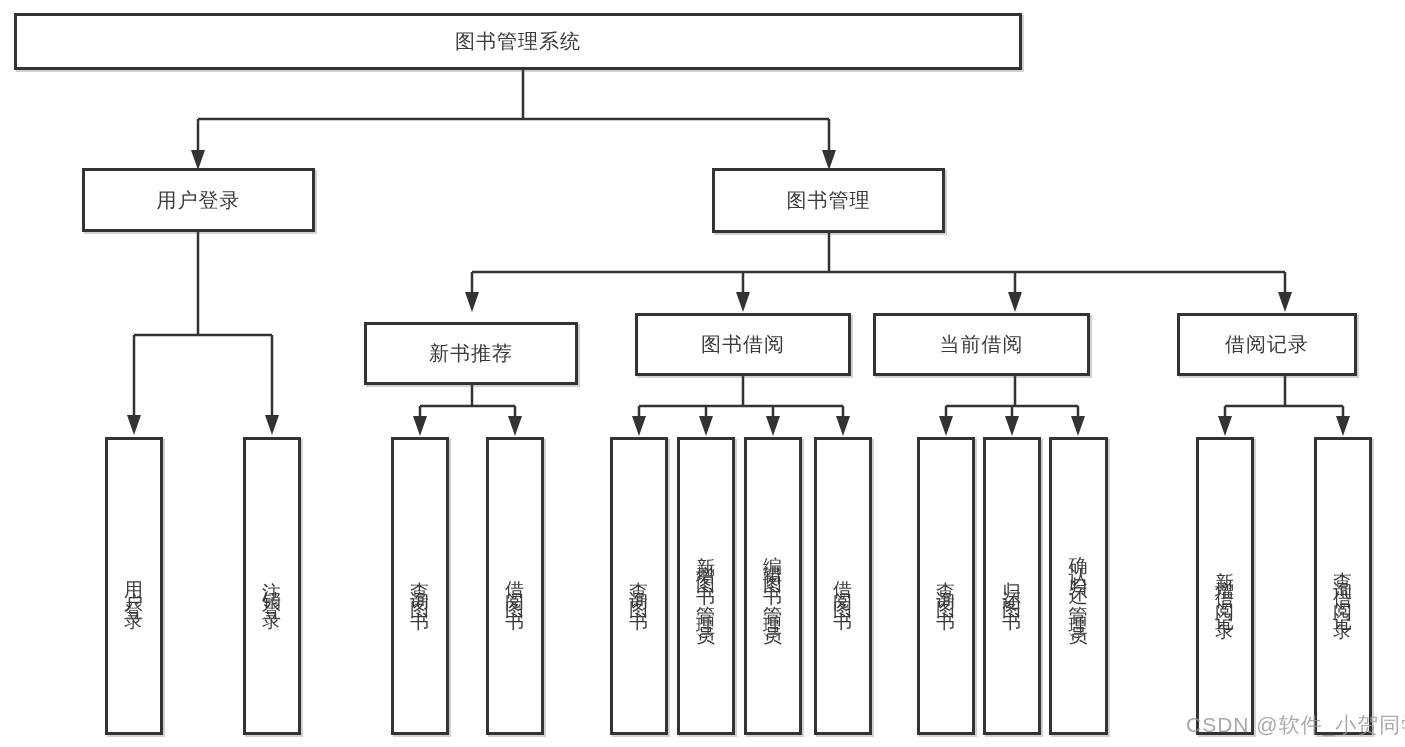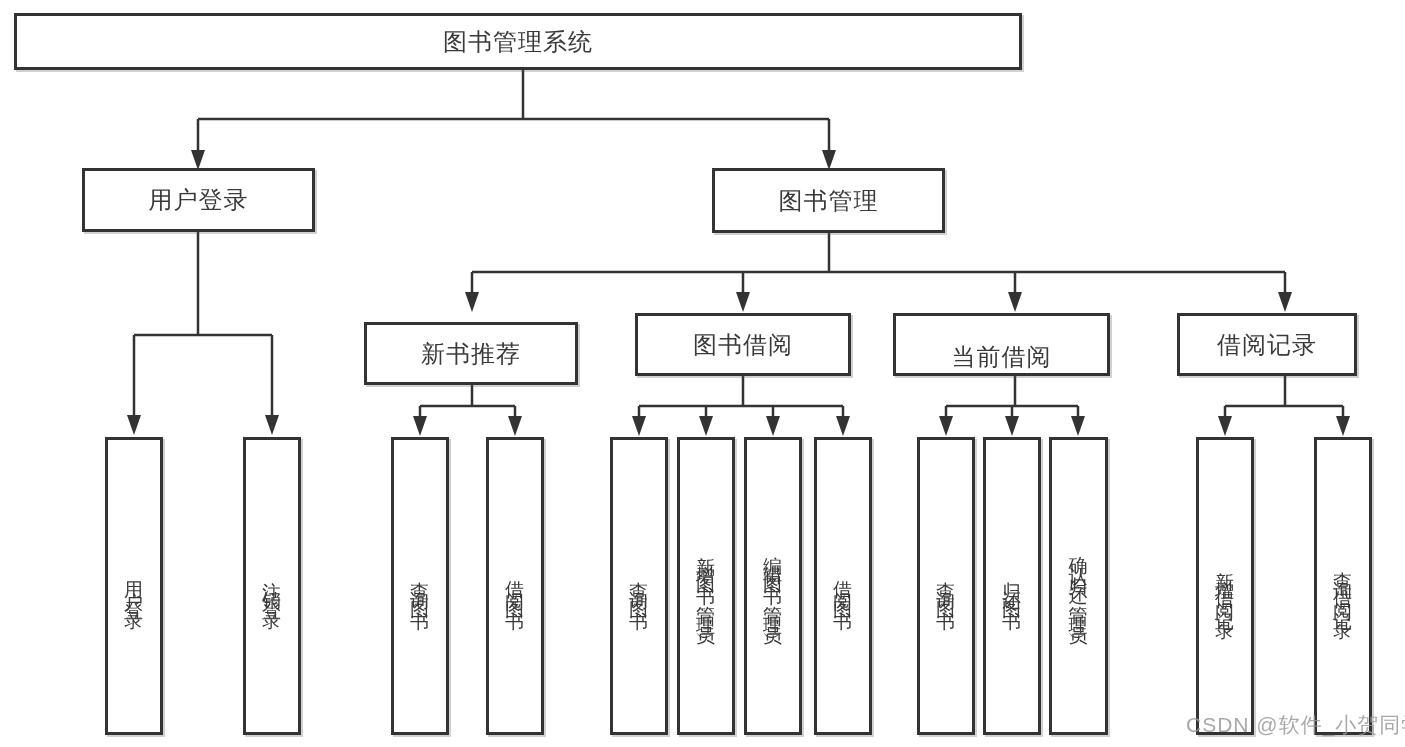--- a/index.html
+++ b/index.html
@@ -8,21 +8,21 @@
     background:#ffffff; font-family:"Liberation Sans", sans-serif;
     overflow:hidden;
   }
   .node {
     position:absolute; background:#ffffff;
     border:3px solid #333333; box-sizing:border-box;
     display:flex; align-items:center; justify-content:center;
     box-shadow:2px 2px 0 rgba(90,90,90,0.28);
     color:#3a3a3a;
   }
-  .node.h { font-size:24px; letter-spacing:1px; }
+  .node.h { font-size:20px; letter-spacing:1px; }
   .node.v .label {
     writing-mode:vertical-rl; text-orientation:mixed;
     font-size:19px; letter-spacing:10px; line-height:1;
   }
   svg.connectors { position:absolute; left:0; top:0; z-index:1; }
   .node { z-index:2; }
   .watermark {
     position:absolute; left:1186px; top:711px; z-index:6;
     font-size:21px; color:rgba(150,150,150,0.82);
     white-space:nowrap; letter-spacing:1px;
@@ -90,21 +90,21 @@
   <div class="node h" style="left:712px; top:168px; width:233px; height:65px;">
     <span class="label">图书管理</span>
   </div>
 
   <div class="node h" style="left:364px; top:322px; width:214px; height:63px;">
     <span class="label">新书推荐</span>
   </div>
   <div class="node h" style="left:635px; top:313px; width:216px; height:63px;">
     <span class="label">图书借阅</span>
   </div>
-  <div class="node h" style="left:893px; top:313px; width:217px; height:63px;align-items:flex-end;">
+  <div class="node h" style="left:873px; top:313px; width:217px; height:63px;">
     <span class="label">当前借阅</span>
   </div>
   <div class="node h" style="left:1177px; top:313px; width:180px; height:63px;">
     <span class="label">借阅记录</span>
   </div>
 
   <div class="node v" style="left:105px; top:437px; width:58px; height:298px;">
     <span class="label">用户登录</span>
   </div>
   <div class="node v" style="left:243px; top:437px; width:58px; height:298px;">

